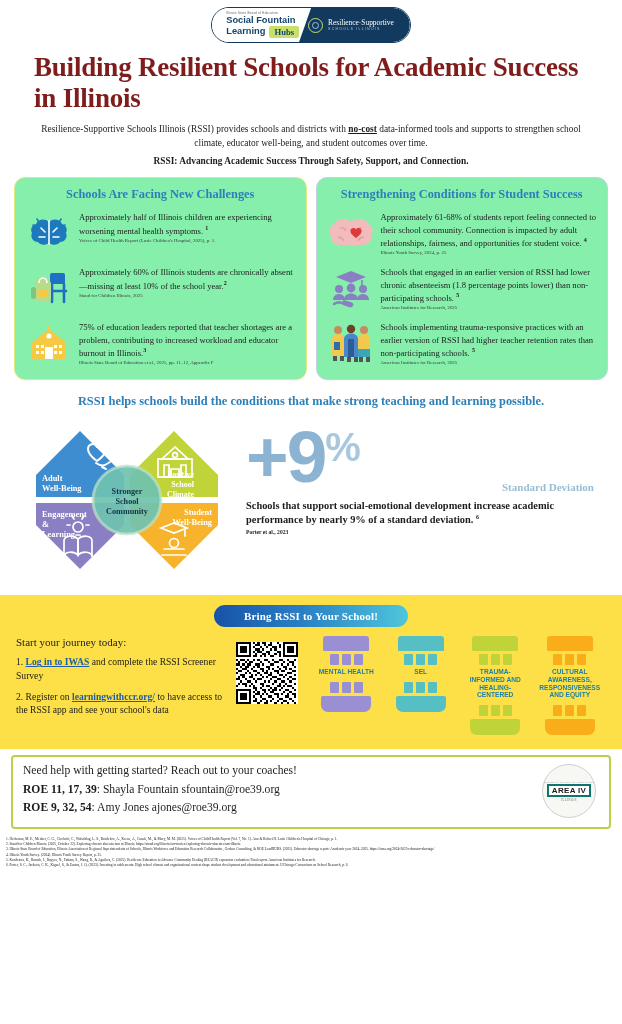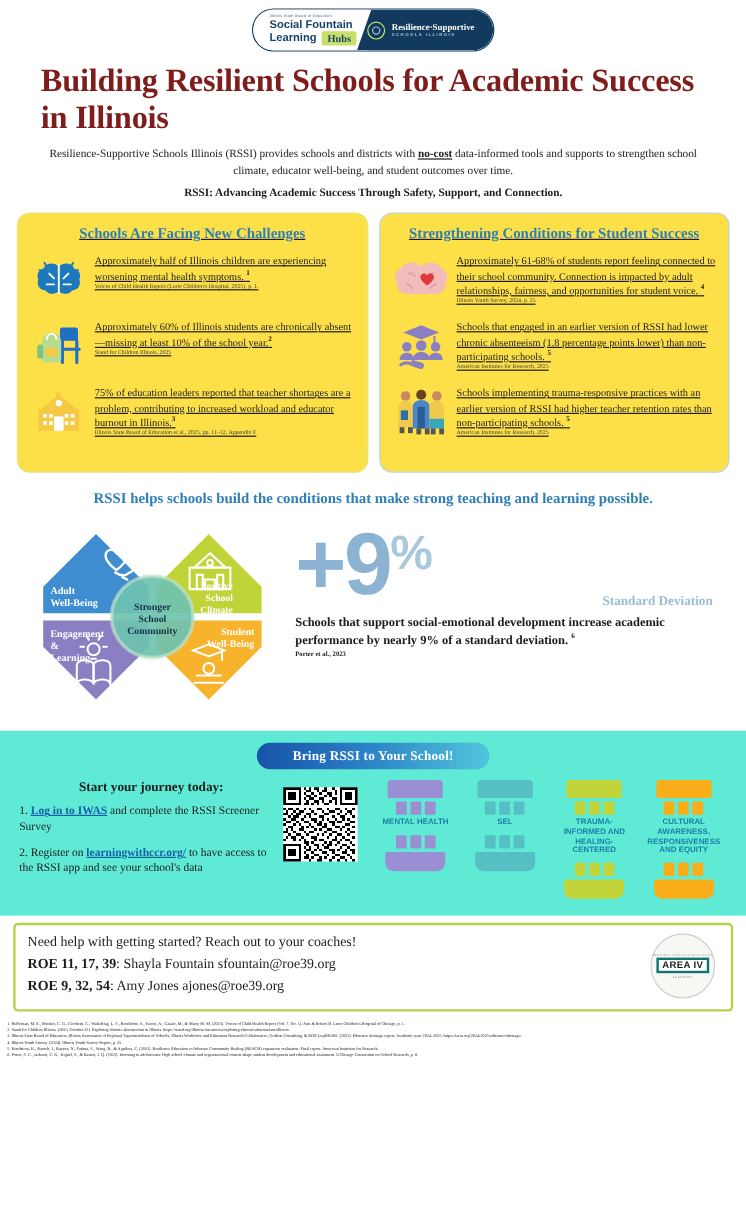--- a/index.html
+++ b/index.html
@@ -26,42 +26,41 @@
     padding:2px 10px 2px 14px;
   }
   .logo-isbe { font-size:3.1px; letter-spacing:.25px; color:#5a6570; font-family:"Liberation Sans",sans-serif; line-height:1; margin-bottom:1px;}
   .logo-sel { font-family:"Liberation Sans", sans-serif; font-weight:bold; font-size:9.3px; color:#16436d; line-height:1.05; white-space:nowrap;}
   .logo-sel-row2 { display:flex; align-items:center; gap:4px; }
   .logo-hubs { background:#c8e06a; color:#16436d; font-size:8.6px; font-weight:bold; padding:1px 5px; border-radius:2px; }
   .logo-right {
     background:#123a5e; display:flex; align-items:center; gap:5px;
     padding:2px 16px 2px 9px; border-radius:0 18px 18px 0; margin-left:-10px;
     clip-path: polygon(12px 0, 100% 0, 100% 100%, 0 100%);
-    font-weight: bold;
   }
   .logo-seal { width:15px; height:15px; border-radius:50%; border:1.4px solid #c8e06a; position:relative; flex:0 0 auto;}
   .logo-seal:before{content:"";position:absolute;inset:3px;border-radius:50%;border:1px solid #9fc4dd;}
   .logo-rs-1 { font-family:"Liberation Serif",serif; font-size:7.4px; color:#ffffff; line-height:1.05; white-space:nowrap;}
   .logo-rs-2 { font-family:"Liberation Sans",sans-serif; font-size:3.6px; letter-spacing:1.2px; color:#a9c4d8; white-space:nowrap;}
 
   
   .title {
     color:#7f1d1d; font-weight:bold;
     font-size:27px; line-height:1.13; letter-spacing:-0.2px;
     margin:9px 34px 0 34px;
   }
   .subtitle {
     text-align:center; font-size:9.4px; line-height:1.5; margin:9px 36px 0 36px; color:#1c1c1c;
   }
   .subtitle u { text-decoration-thickness:1px; font-weight:bold;text-align:right; }
   .tagline { text-align:center; font-size:9.4px; font-weight:bold; margin-top:6px; }
 
   
   .cards { display:flex; gap:9px; margin:11px 14px 0 14px; align-items:stretch; }
-  .card { flex:1; border-radius:11px; padding:9px 11px 26px 11px; background:#fde047;text-decoration:underline; }
+  .card { flex:1; border-radius:11px; padding:9px 11px 12px 11px; background:#86efac; }
   .card-left { border:1.6px solid #dfe87e; }
   .card-right { border:1.6px solid #bcd3e3; }
   .card-title {
     text-align:center; color:#2e7fb8; font-weight:bold; font-size:12.4px; line-height:1.22;
     margin-bottom:5px;
   }
   .stat { display:flex; align-items:flex-start; gap:7px; margin-top:9px; }
   .stat-icon { flex:0 0 46px; height:46px; display:flex; align-items:center; justify-content:center; }
   .stat-body { flex:1; }
   .stat-text { font-size:8.6px; line-height:1.42; }
@@ -77,30 +76,30 @@
   .hex-wrap { flex:0 0 222px; height:170px; position:relative; }
   .pct-wrap { flex:1; padding-left:6px; padding-top:8px; }
   .pct-line { display:flex; align-items:flex-start; }
   .pct-big { font-family:"Liberation Sans",sans-serif; font-weight:bold; font-size:73px; color:#8cb4d2; line-height:.92; letter-spacing:-2px; }
   .pct-sym { font-family:"Liberation Sans",sans-serif; font-weight:bold; font-size:40px; color:#a9c8de; line-height:1; margin-top:4px; }
   .pct-sd { color:#9bbdd4; font-weight:bold; font-size:11px; text-align:right; margin:-10px 8px 0 0; }
   .pct-desc { font-weight:bold; font-size:10.4px; line-height:1.36; margin-top:6px; }
   .pct-cite { font-size:5.6px; font-weight:bold; margin-top:2px; }
 
   
-  .cta-band { margin-top:10px; position:relative; background:#5eead4; padding:10px 0 14px 0; }
+  .cta-band { margin-top:10px; position:relative; background:#fde047; padding:10px 0 14px 0; }
   .cta-pill-row { display:flex; justify-content:center; }
   .cta-pill {
     background:linear-gradient(90deg,#1752a8 0%,#2a7fc4 45%,#4fc6dd 100%);
     color:#ffffff; font-weight:bold; font-size:11px; padding:5px 30px;
     border-radius:14px; letter-spacing:.2px;
   }
   .cta-row { display:flex; margin:9px 16px 0 16px; align-items:flex-start; }
   .cta-left { flex:0 0 220px; }
-  .cta-h { font-weight:bold; font-size:11px; margin-bottom:7px;text-align:center; }
+  .cta-h { font-weight:normal; font-size:11px; margin-bottom:7px; }
   .cta-step { font-size:9.6px; line-height:1.38; margin-bottom:8px; }
   .cta-link { color:#1b5fa8; font-weight:bold; text-decoration:underline; }
   .qr { flex:0 0 72px; }
   .qr-img { width:62px; height:62px; margin-top:6px; }
   .pillars { flex:1; display:flex; justify-content:space-around; gap:2px; padding-left:2px; }
   .pillar { width:62px; display:flex; flex-direction:column; align-items:center; }
   .pil-cap { width:46px; height:15px; border-radius:3px 3px 1px 1px; }
   .pil-blocks { display:flex; gap:3px; margin-top:3px; }
   .pil-blk { width:9px; height:11px; border-radius:1px; }
   .pil-label { font-family:"Liberation Sans",sans-serif; font-weight:bold; font-size:6.6px; line-height:1.15; text-align:center; color:#1d7fa8; margin:3px 0; }

